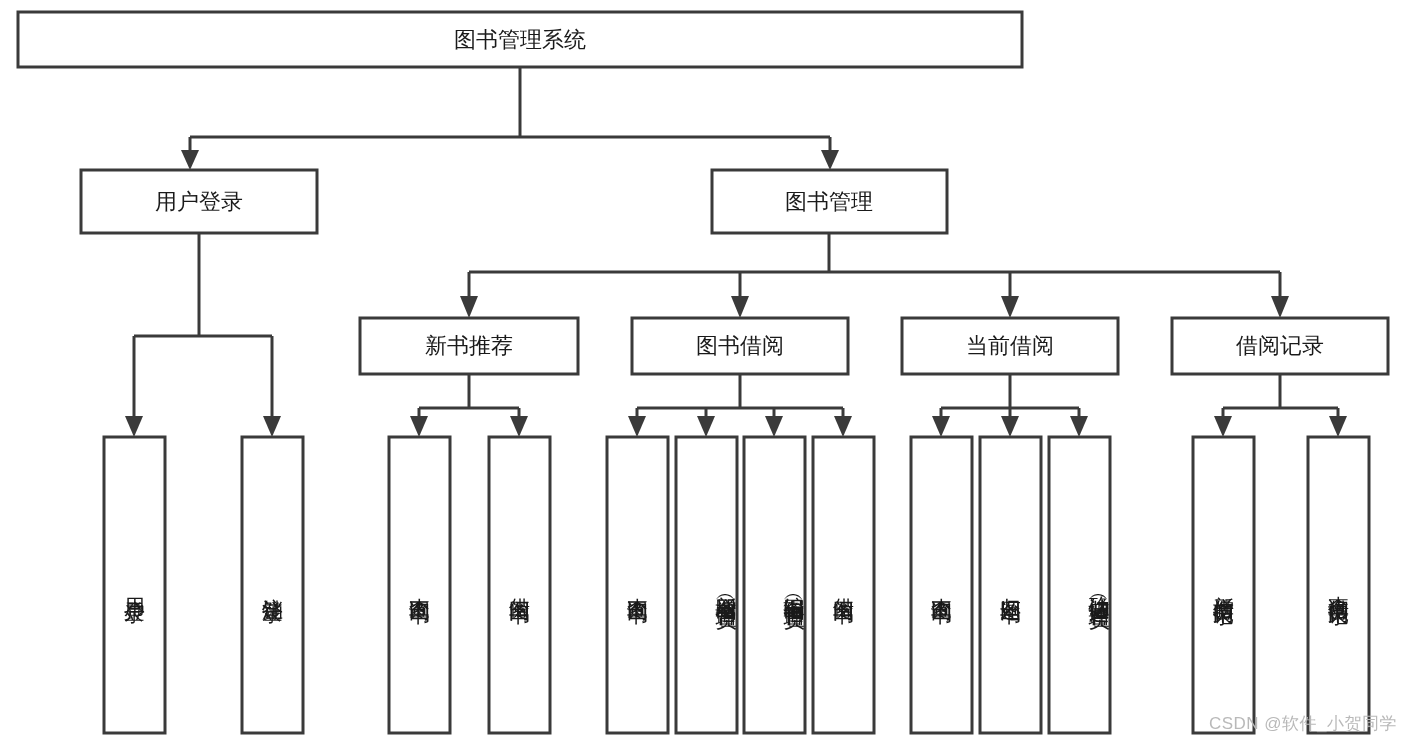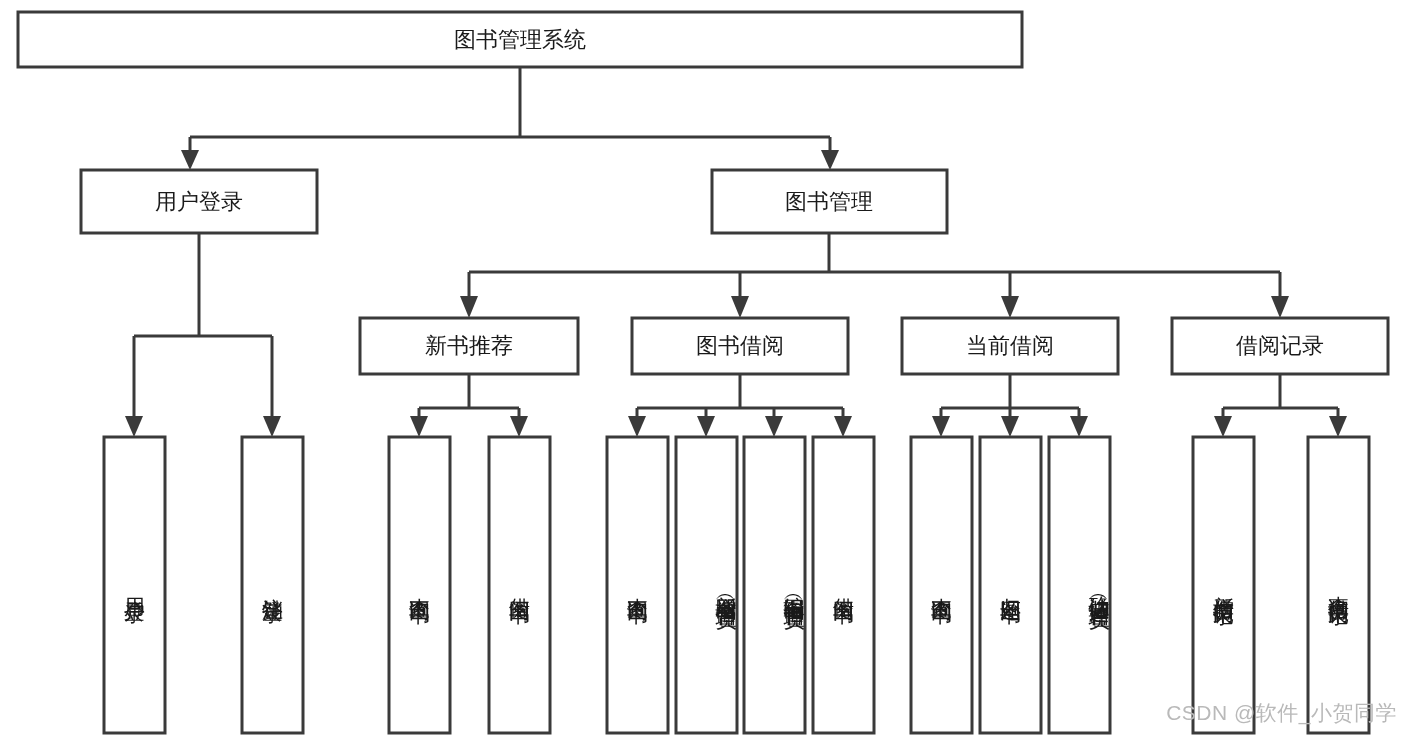--- a/index.html
+++ b/index.html
@@ -63,23 +63,23 @@
     letter-spacing: 2px;
     display: flex;
     align-items: center;
     justify-content: center;
     white-space: nowrap;
     pointer-events: none;
   }
   .watermark {
     position: absolute;
     right: 8px;
-    bottom: 20px;
-    font-family: "Liberation Sans", "DejaVu Sans", sans-serif;
-    font-size: 21px;
+    bottom: 12px;
+    font-family: "Liberation Sans", "DejaVu Sans", sans-serif;
+    font-size: 17px;
     color: #b9b9b9;
     letter-spacing: 0.5px;
     white-space: nowrap;
   }
 </style>
 </head>
 <body>
 
 <div id="diagram-root">
 

